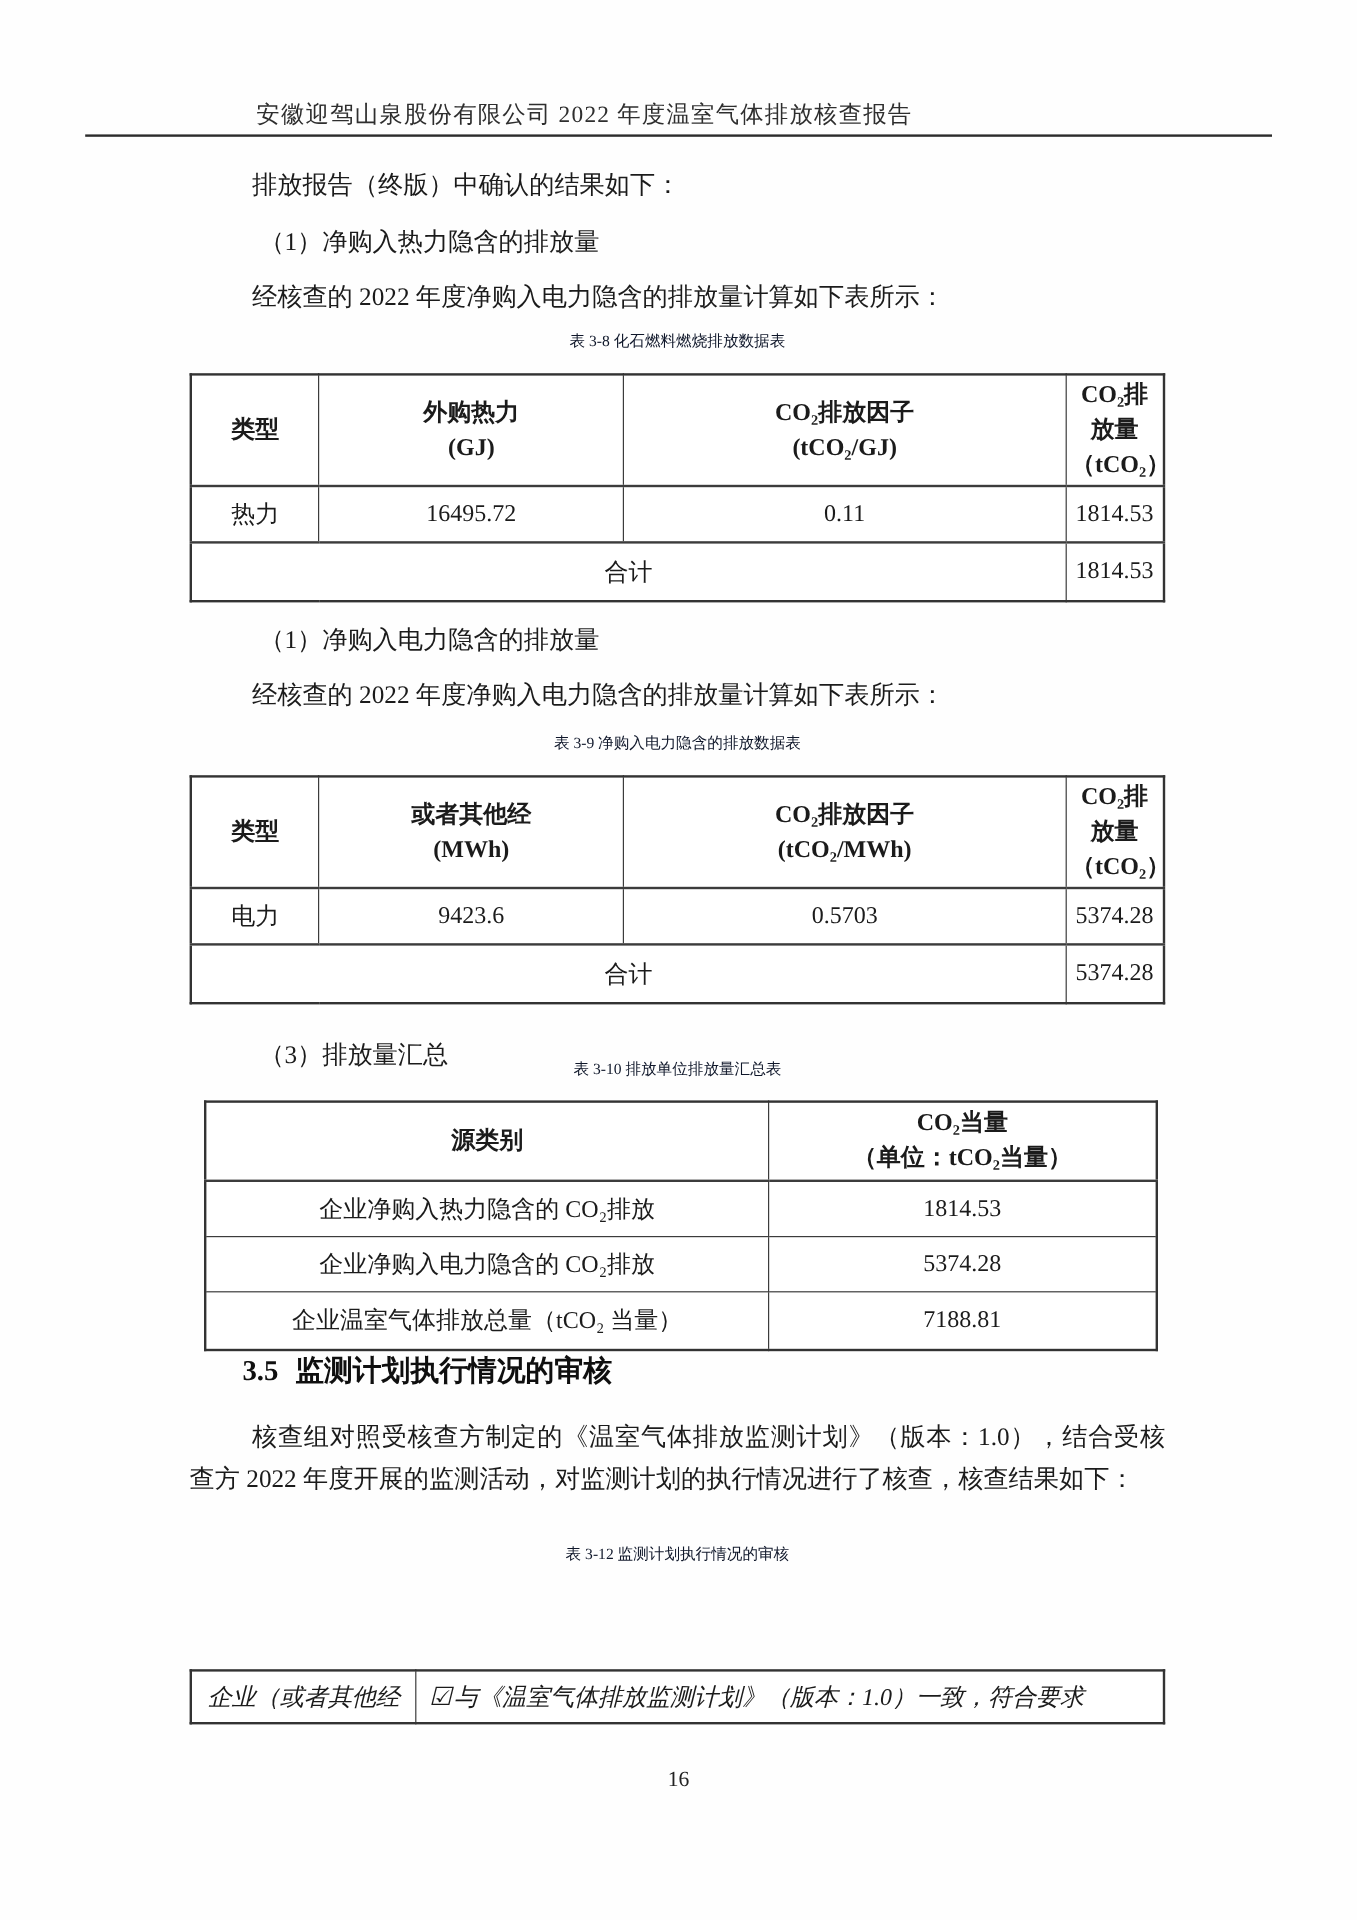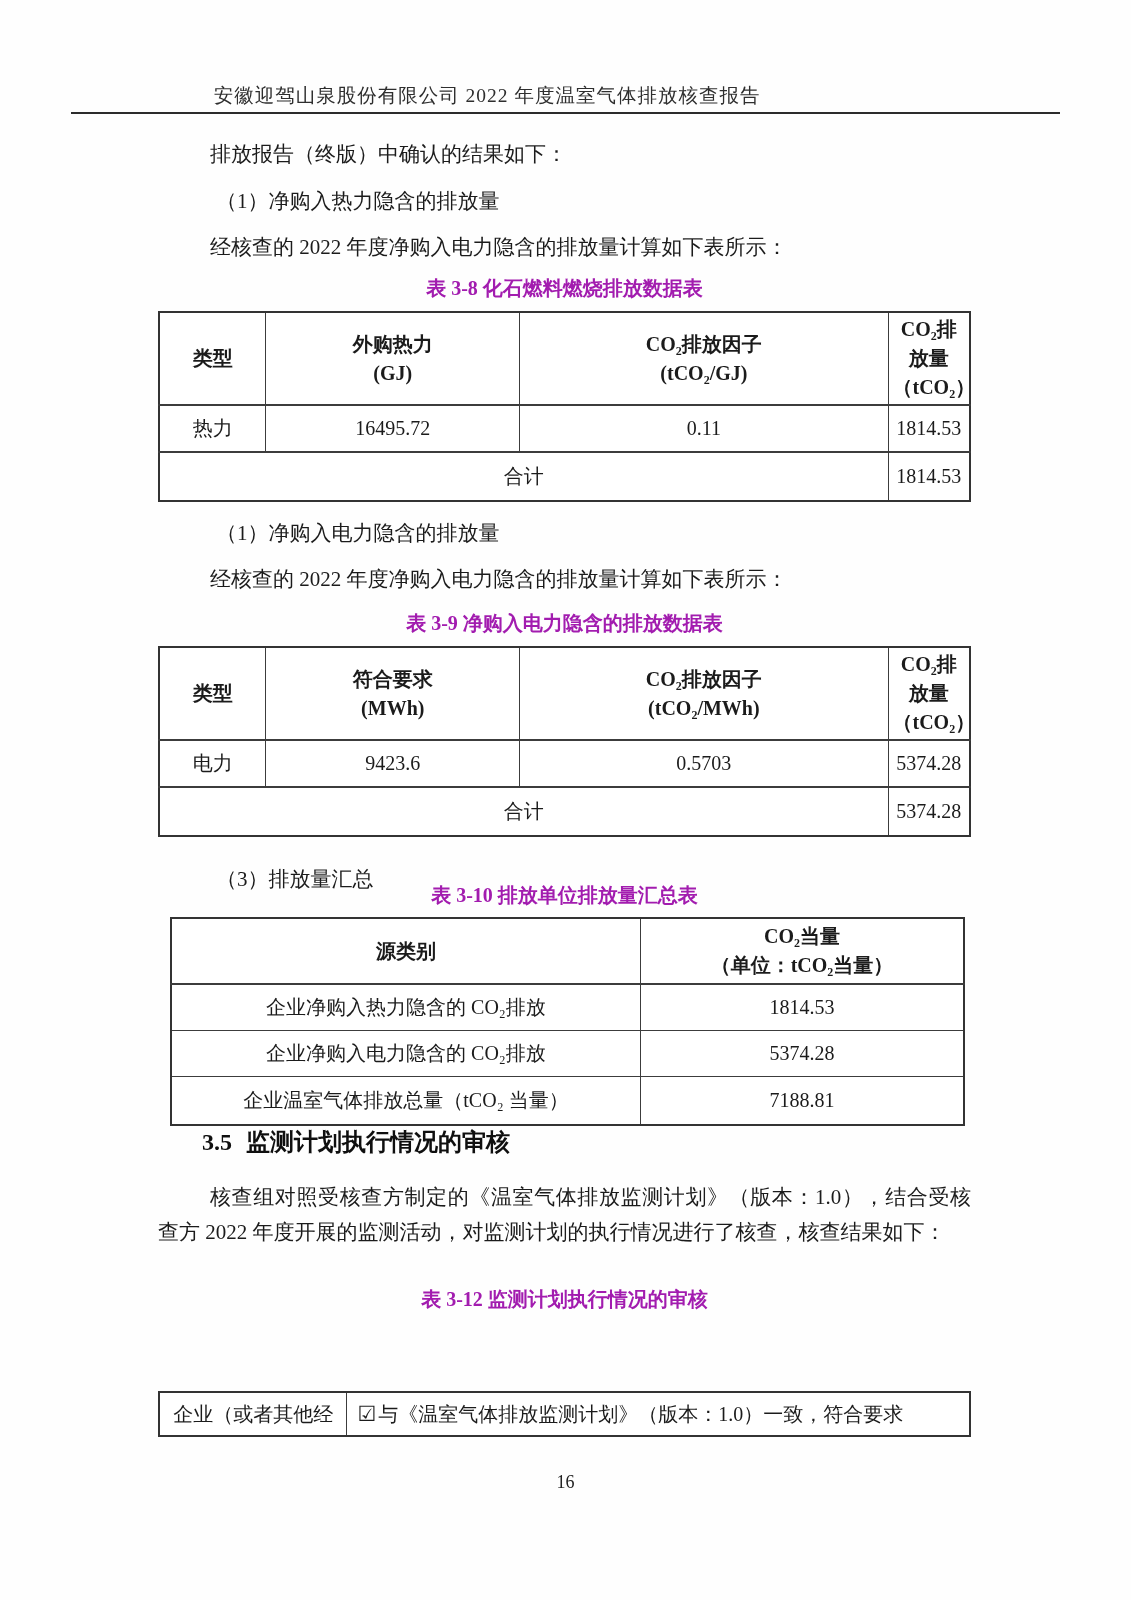--- a/index.html
+++ b/index.html
@@ -17,21 +17,21 @@
     top:82px; left:0; width:974px;
     text-align:center; font-size:19.5px; letter-spacing:1px; color:#2e2e2e;
   }
   .header-rule { top:112px; left:71px; width:989px; height:2px; background:#2c2c2c; }
   
   .bodyline { left:158px; width:813px; font-size:21px; line-height:26px; color:#1b1b1b; }
   .ti-para { text-indent:52px; }
   .ti-item { text-indent:58px; }
   .caption {
     left:158px; width:813px; text-align:center;
-    font-weight:bold; font-size:20px; color:#a21caf;
+    font-weight:normal; font-size:13px; color:#0f172a;
   }
   
   table.data-table {
     position:absolute; border-collapse:collapse;
     table-layout:fixed; background:#fff;
     border:2px solid #333;
   }
   table.data-table td {
     border:1px solid #3c3c3c;
     text-align:center; vertical-align:middle;
@@ -40,21 +40,21 @@
   }
   table.data-table tr.hrow td { font-weight:bold; line-height:29px; border-bottom-width:2px; }
   tr.hrow td { height:60px; }
   tr.drow td { height:41px; border-bottom-width:2px;border-radius:13px; }
   tr.trow td { height:43px; }
   #t38 { top:311px; left:158px; width:813px; }
   #t39 { top:646px; left:158px; width:813px; }
   #t310 { top:917px; left:170px; width:795px; }
   #t310 tr.drow td { border-bottom-width:1px; }
   #t310 tr.drow.last td { height:43px; }
-  #t312 { top:1391px; left:158px; width:813px; }
+  #t312 { top:1391px; left:158px; width:813px;font-style:italic; }
   #t312 td { height:38px; }
   #t312 td.c2 { text-align:left; padding-left:10px; }
   .checkbox-glyph { font-size:21px; margin-right:2px; }
   
   .sec-heading {
     left:158px; width:813px;
     font-size:24px; font-weight:bold; color:#0f0f0f;
   }
   .sec-heading .sec-num { margin-right:14px; }
   
@@ -116,21 +116,21 @@
   <div class="abs bodyline ti-para" style="top:566px;">经核查的 2022 年度净购入电力隐含的排放量计算如下表所示：</div>
 
   <div class="abs caption" style="top:610px;">表 3-9 净购入电力隐含的排放数据表</div>
   <table class="data-table" id="t39">
     <tbody>
         <tr class="hrow">
       <td style="width:12%">
             <div>类型</div>
           </td>
       <td style="width:30.2%">
-            <div>符合要求</div>
+            <div>或者其他经</div>
             <div>(MWh)</div>
           </td>
       <td style="width:44.3%">
             <div>CO₂排放因子</div>
             <div>(tCO₂/MWh)</div>
           </td>
       <td>
             <div>CO₂排放量（tCO₂）</div>
           </td>
     </tr>

